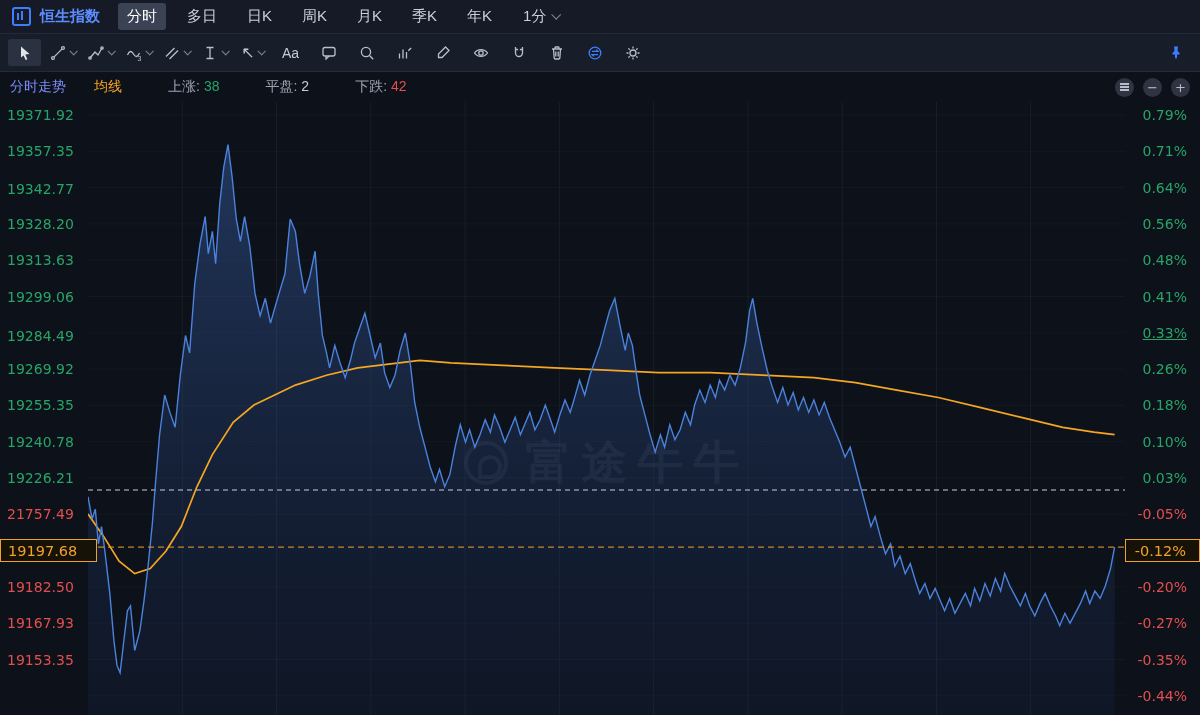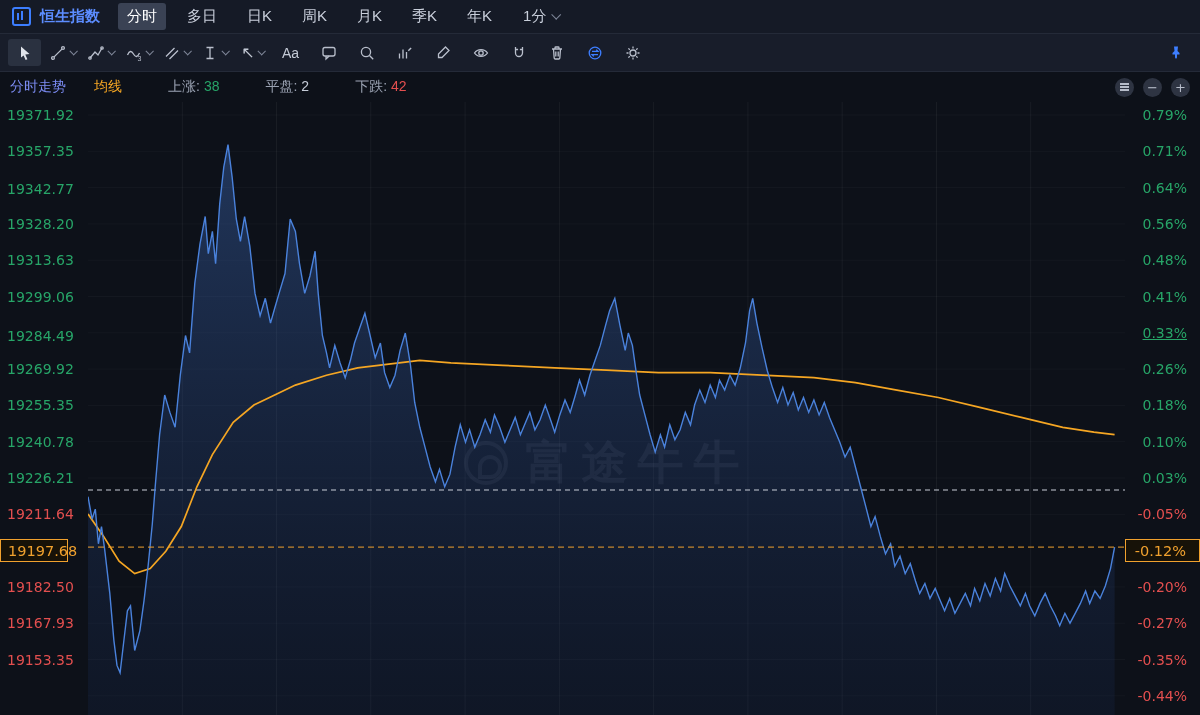--- a/index.html
+++ b/index.html
@@ -50,21 +50,21 @@
   
   .chart{position:relative;height:613px;background:#0d1119;overflow:hidden;}
   .plot-svg{position:absolute;left:88px;top:0;}
   .axis-label{position:absolute;transform:translateY(-50%);font-size:14px;font-family:"DejaVu Sans",sans-serif;white-space:nowrap;}
   .axis-label.l{left:7px;}
   .axis-label.r{right:13px;}
   .up{color:#27a568;} .down{color:#e34f4f;}
   .cur-box{position:absolute;height:23px;box-sizing:border-box;border:1px solid #f0a12e;color:#f0a12e;
            background:#171208;display:flex;align-items:center;font-size:14.5px;
            font-family:"DejaVu Sans",sans-serif;z-index:4;}
-  .left-box{left:0;width:68px;padding-left:7px;}
+  .left-box{left:0;width:97px;padding-left:7px;}
   .right-box{right:0;width:75px;justify-content:flex-end;padding-right:13px;}
   .watermark{position:absolute;left:88px;width:1037px;top:330px;display:flex;justify-content:center;
              align-items:center;gap:18px;opacity:.07;pointer-events:none;color:#cdd5e4;}
   .wm-logo{width:44px;height:44px;border:4px solid #cdd5e4;border-radius:50%;box-sizing:border-box;position:relative;}
   .wm-logo::after{content:"";position:absolute;left:10px;top:10px;width:16px;height:16px;border:4px solid #cdd5e4;
                   border-radius:50% 50% 50% 0;}
   .wm-text{font-size:46px;letter-spacing:10px;font-weight:700;}
 </style>
 </head>
 <body>
@@ -275,21 +275,21 @@
         <div class="axis-label l up" style="top: 49.3px;">19357.35</div>
         <div class="axis-label l up" style="top: 87px;">19342.77</div>
         <div class="axis-label l up" style="top: 121.9px;">19328.20</div>
         <div class="axis-label l up" style="top: 158.2px;">19313.63</div>
         <div class="axis-label l up" style="top: 194.5px;">19299.06</div>
         <div class="axis-label l up" style="top: 234px;">19284.49</div>
         <div class="axis-label l up" style="top: 267.1px;">19269.92</div>
         <div class="axis-label l up" style="top: 303.4px;">19255.35</div>
         <div class="axis-label l up" style="top: 339.7px;">19240.78</div>
         <div class="axis-label l up" style="top: 376px;">19226.21</div>
-        <div class="axis-label l down" style="top: 412.3px;">19211.64</div>
+        <div class="axis-label l down" style="top: 412.3px;">21757.49</div>
         <div class="cur-box left-box" style="top: 437.1px;">19197.68</div>
         <div class="axis-label l down" style="top: 484.9px;">19182.50</div>
         <div class="axis-label l down" style="top: 521.2px;">19167.93</div>
         <div class="axis-label l down" style="top: 557.5px;">19153.35</div>
         <div class="axis-label l down" style="top: 625px;">19135.58</div>
       </div>
     <div>
         <div class="axis-label r up" style="top: 13px;">0.79%</div>
         <div class="axis-label r up" style="top: 49.3px;">0.71%</div>
         <div class="axis-label r up" style="top: 85.6px;">0.64%</div>

